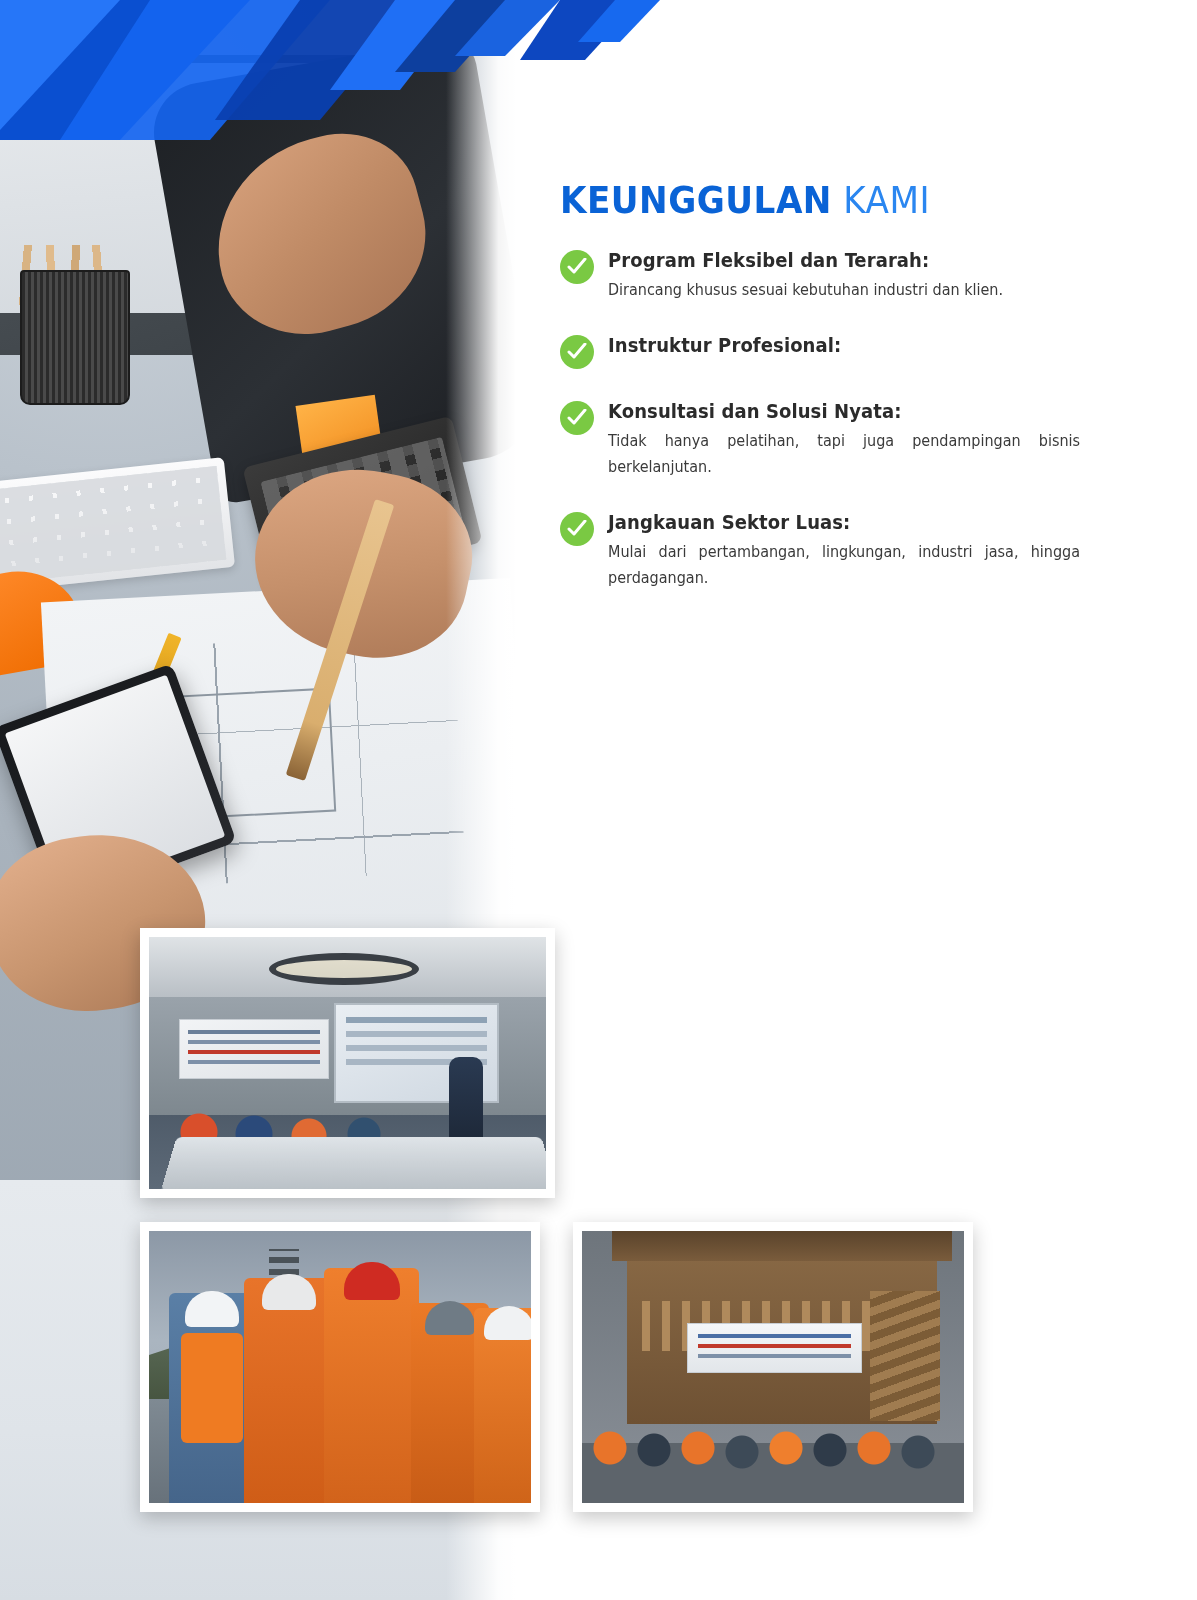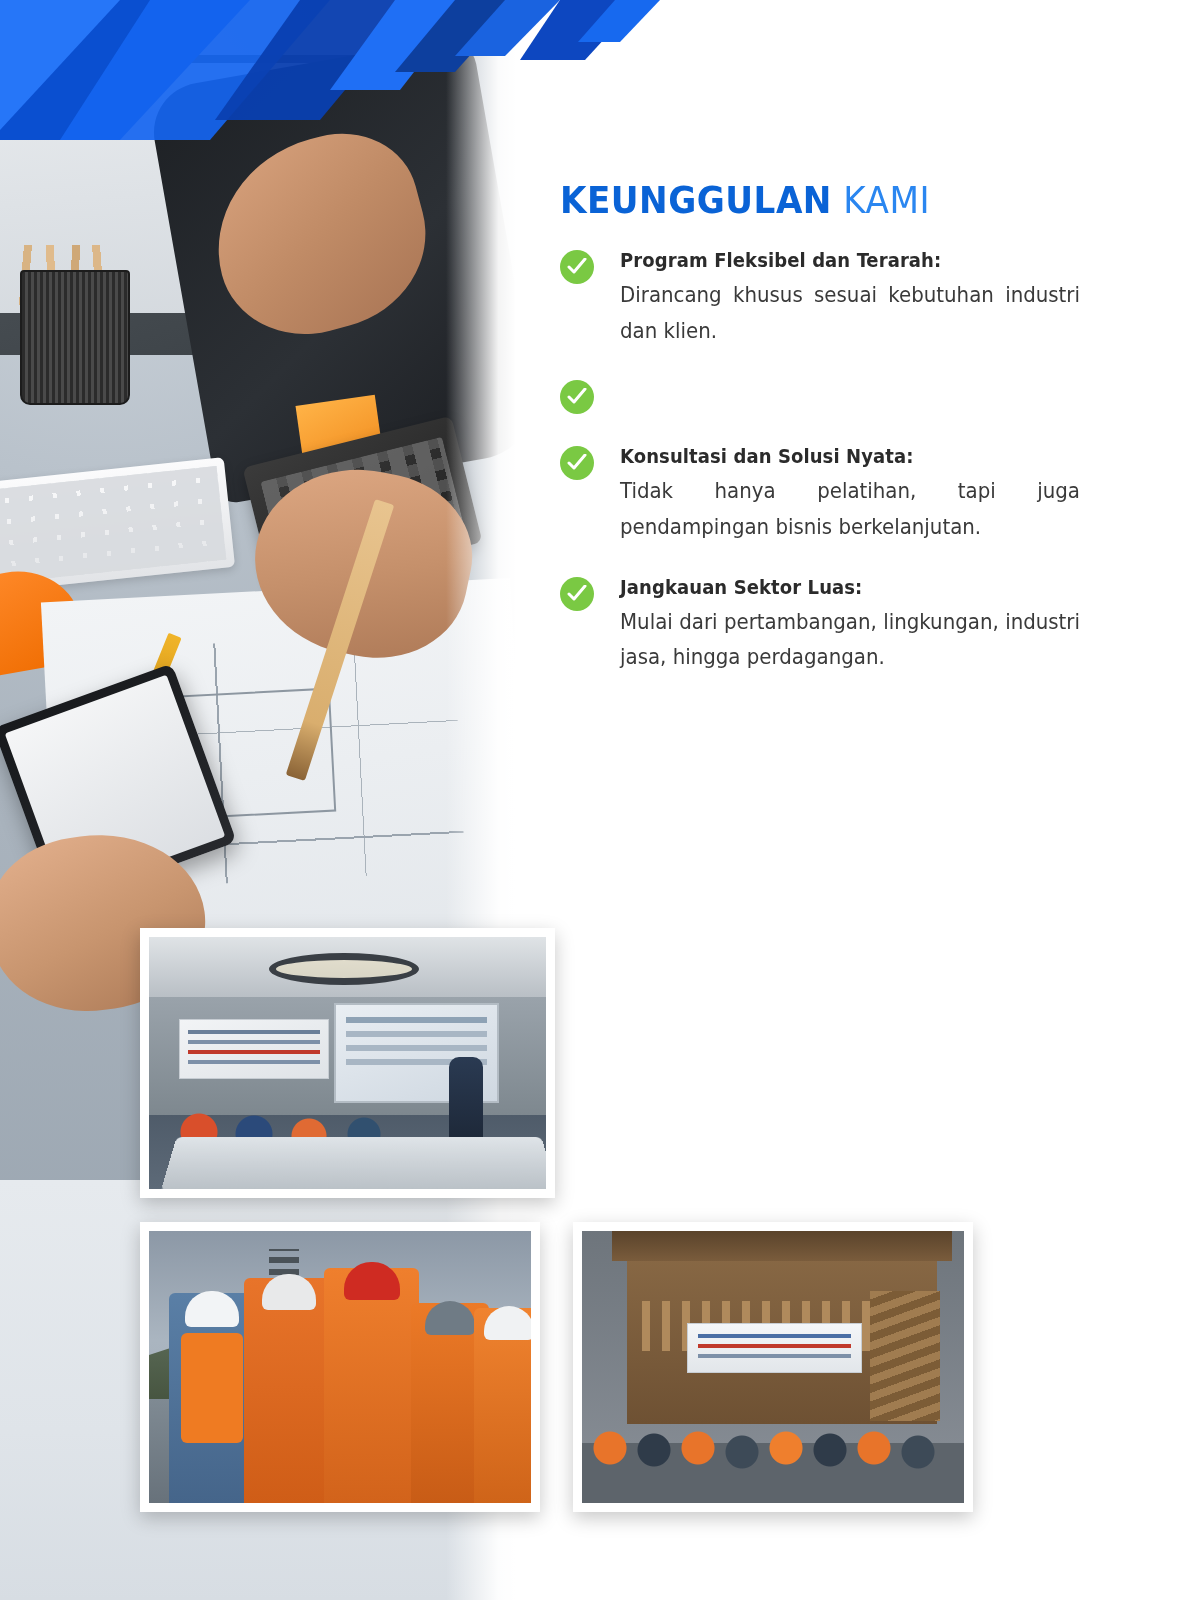--- a/index.html
+++ b/index.html
@@ -306,41 +306,41 @@
   .heading {
     font-size: 38px;
     letter-spacing: .5px;
     margin-bottom: 26px;
     color: #0d6fe8;
     font-family: "DejaVu Sans Condensed", "Liberation Sans", sans-serif;
   }
   .heading .b { font-weight: 800; color:#0a63d6; }
   .heading .l { font-weight: 400; color:#2a86f0; }
 
-  .item { display: flex; gap: 26px; margin-bottom: 30px; }
+  .item { display: flex; gap: 14px; margin-bottom: 30px; }
   .check {
     flex: 0 0 auto;
     width: 34px; height: 34px;
     border-radius: 50%;
     background: #7ac943;
     position: relative;
     margin-top: 2px;
   }
   .check svg { position:absolute; left:7px; top:8px; }
   .item-body { flex: 1 1 auto; }
   .item-title {
     font-weight: 800;
     font-size: 20px;
     color: #2b2b2b;
     margin-bottom: 5px;
     font-family: "DejaVu Sans Condensed", "Liberation Sans", sans-serif;
     letter-spacing: .1px;
   }
   .item-text {
-    font-size: 22px;
+    font-size: 16px;
     line-height: 1.62;
     color: #3a3a3a;
     text-align: justify;
     font-family: "DejaVu Sans Condensed", "Liberation Sans", sans-serif;
   }
 </style>
 </head>
 <body>
 
 <div class="page">
@@ -443,20 +443,21 @@
       </div>
     </div>
 
     <div class="item">
       <span class="check">
         <svg width="20" height="18" viewBox="0 0 20 18">
             <path d="M2 9 L7 14 L18 1" stroke="#ffffff" stroke-width="3" fill="none" stroke-linecap="round" stroke-linejoin="round"></path>
           </svg>
       </span>
       <div class="item-body">
+        <div class="item-title">Instruktur Profesional:</div>
       </div>
     </div>
 
     <div class="item">
       <span class="check">
         <svg width="20" height="18" viewBox="0 0 20 18">
             <path d="M2 9 L7 14 L18 1" stroke="#ffffff" stroke-width="3" fill="none" stroke-linecap="round" stroke-linejoin="round"></path>
           </svg>
       </span>
       <div class="item-body">

